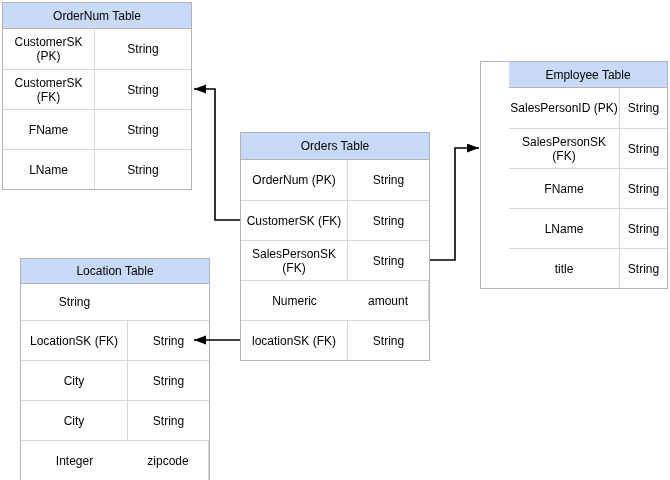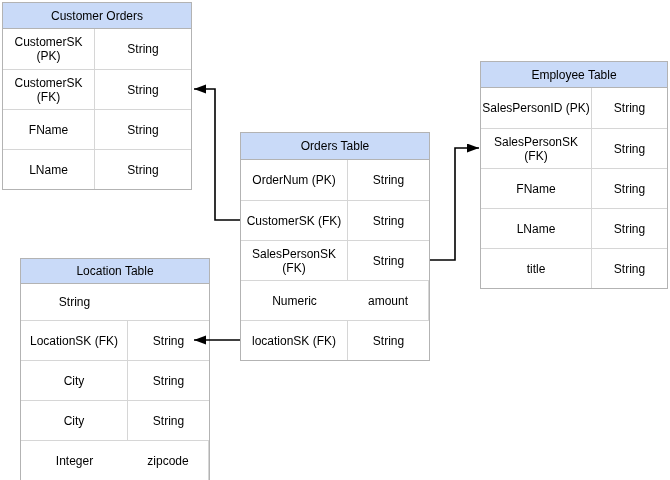--- a/index.html
+++ b/index.html
@@ -48,21 +48,21 @@
   .t-customer { left: 2px; top: 2px; width: 190px; }
   .t-customer .thead { height: 26px; }
   .t-customer .trow { height: 40px; grid-template-columns: 92px 1fr; }
 
   
   .t-orders { left: 240px; top: 132px; width: 190px; }
   .t-orders .thead { height: 27px; }
   .t-orders .trow { height: 40px; grid-template-columns: 107px 1fr; }
 
   
-  .t-employee { left: 480px; top: 61px; width: 188px; }
+  .t-employee { left: 480px; top: 61px; width: 188px; padding-left: 28px; }
   .t-employee .thead { height: 26px; }
   .t-employee .trow { height: 40px; grid-template-columns: 111px 1fr; }
 
   
   .t-location { left: 20px; top: 258px; width: 190px; }
   .t-location .thead { height: 25px; }
   .t-location .trow { height: 40px; grid-template-columns: 107px 1fr; }
   .t-location .trow.h36 { height: 36px; }
 
   .connector-layer {
@@ -78,21 +78,21 @@
     pointer-events: visibleStroke;
   }
 </style>
 </head>
 <body>
 
 <div class="canvas">
 
   <div class="db-table t-customer">
     <div class="thead">
-      <span>Customer Orders</span>
+      <span>OrderNum Table</span>
     </div>
     <div class="trow">
       <div class="cell field">CustomerSK (PK)</div>
       <div class="cell type">String</div>
     </div>
     <div class="trow">
       <div class="cell field">CustomerSK
 (FK)</div>
       <div class="cell type">String</div>
     </div>

